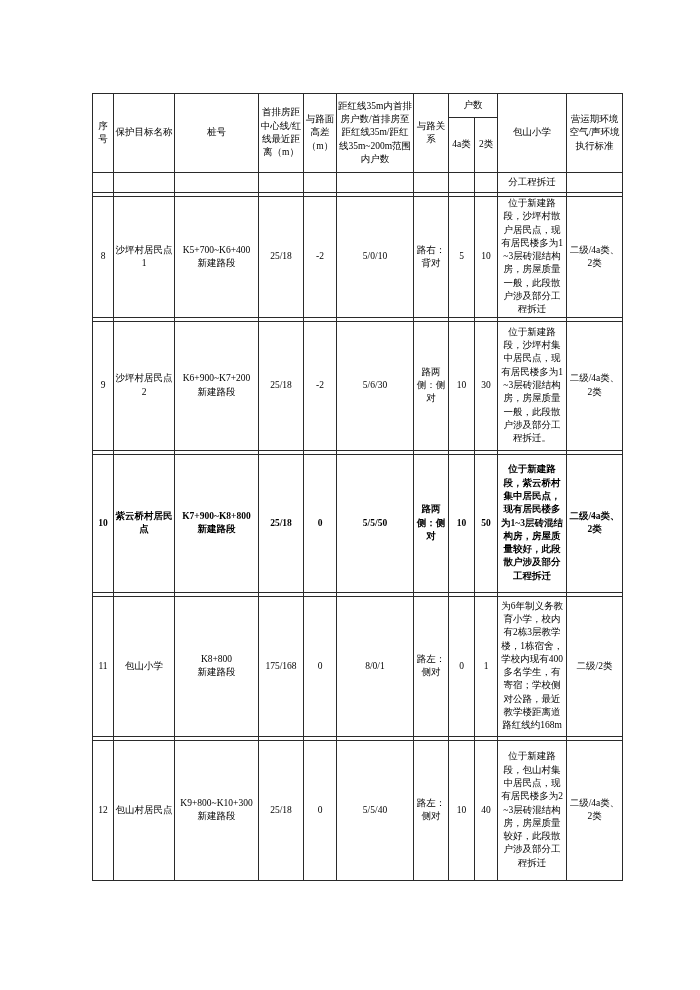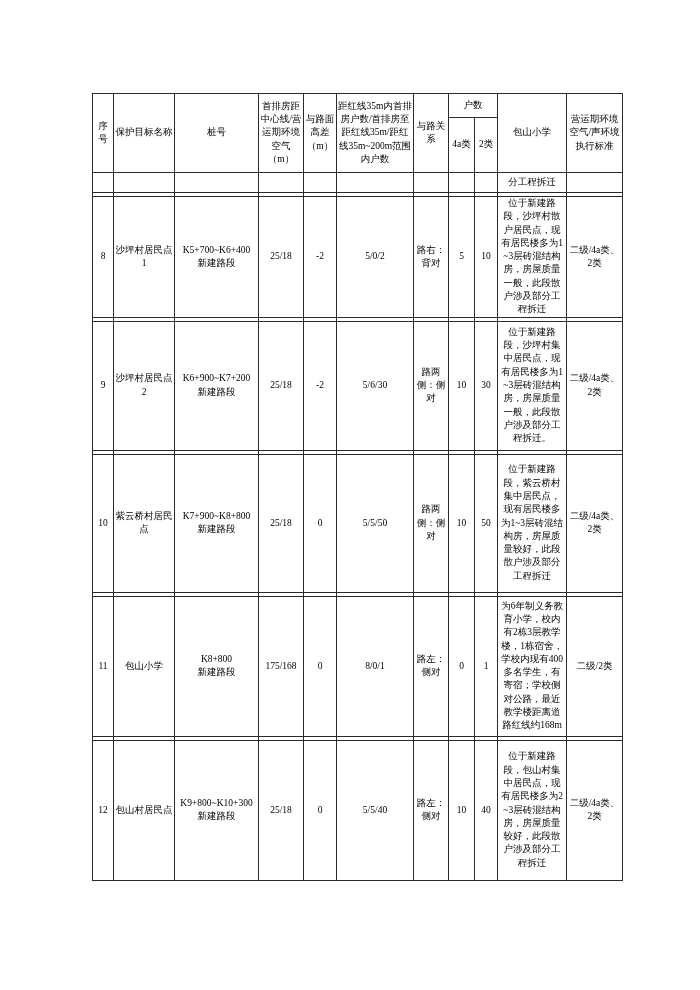--- a/index.html
+++ b/index.html
@@ -28,21 +28,21 @@
     padding:0 1px;
     word-break:break-all;
     overflow:hidden;
   }
   tr.hdr-top{height:24px;}
   tr.hdr-sub{height:55px;}
   tr.carryover td{height:19px;}
   tr.spacer td{height:3px;padding:0;font-size:0;line-height:0;}
   tr.row-8 td{height:112px;}
   tr.row-9 td{height:128px;}
-  tr.row-10 td{height:137px;}
+  tr.row-10 td{height:137px;font-weight:bold;}
   tr.row-11 td{height:139px;}
   tr.row-12 td{height:139px;margin-top:28px;}
 </style>
 </head>
 <body>
 
 <div class="page">
   <table class="env-table">
     <colgroup>
       <col style="width:21px">
@@ -55,21 +55,21 @@
         <col style="width:26px">
         <col style="width:23px">
       <col style="width:69px">
         <col style="width:56px">
     </colgroup>
     <thead>
       <tr class="hdr-top">
         <th rowspan="2">序号</th>
         <th rowspan="2">保护目标名称</th>
         <th rowspan="2">桩号</th>
-        <th rowspan="2">首排房距中心线/营运期环境空气（m）</th>
+        <th rowspan="2">首排房距中心线/红线最近距离（m）</th>
         <th rowspan="2">与路面高差（m）</th>
         <th rowspan="2">距红线35m内首排房户数/首排房至距红线35m/距红线35m~200m范围内户数</th>
         <th rowspan="2">与路关系</th>
         <th colspan="2">户数</th>
         <th rowspan="2">包山小学</th>
         <th rowspan="2">营运期环境空气/声环境执行标准</th>
       </tr>
       <tr class="hdr-sub">
         <th>4a类</th>
         <th>2类</th>
@@ -106,21 +106,21 @@
 
       <tr class="row-8">
         <td>8</td>
         <td>沙坪村居民点1</td>
         <td>
           <div>K5+700~K6+400</div>
           <div>新建路段</div>
         </td>
         <td>25/18</td>
         <td>-2</td>
-        <td>5/0/2</td>
+        <td>5/0/10</td>
         <td>路右：背对</td>
         <td>5</td>
         <td>10</td>
         <td>位于新建路段，沙坪村散户居民点，现有居民楼多为1~3层砖混结构房，房屋质量一般，此段散户涉及部分工程拆迁</td>
         <td>二级/4a类、2类</td>
       </tr>
 
       <tr class="spacer">
         <td></td>
           <td></td>

